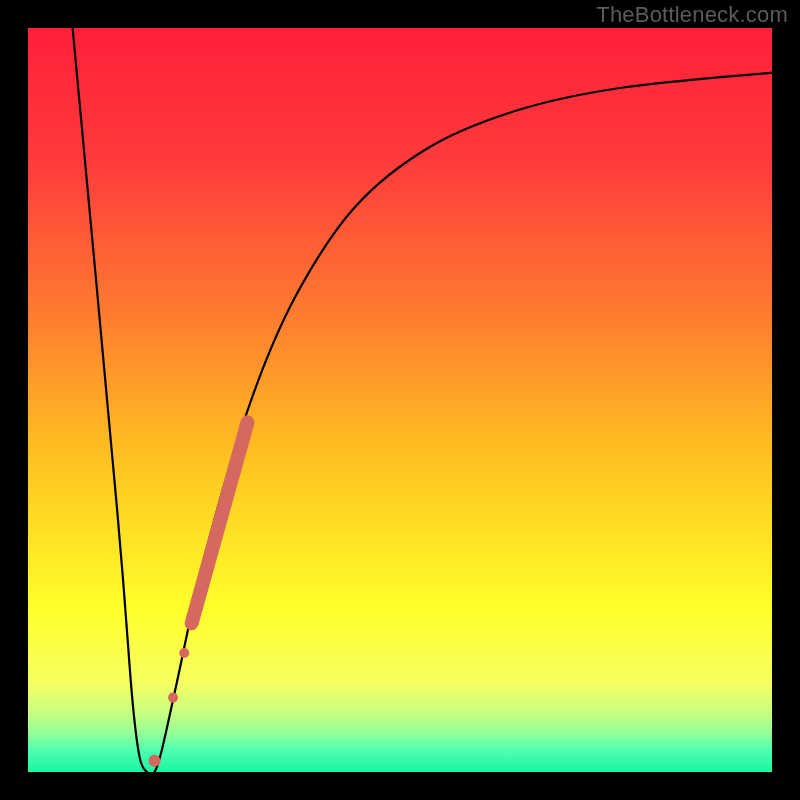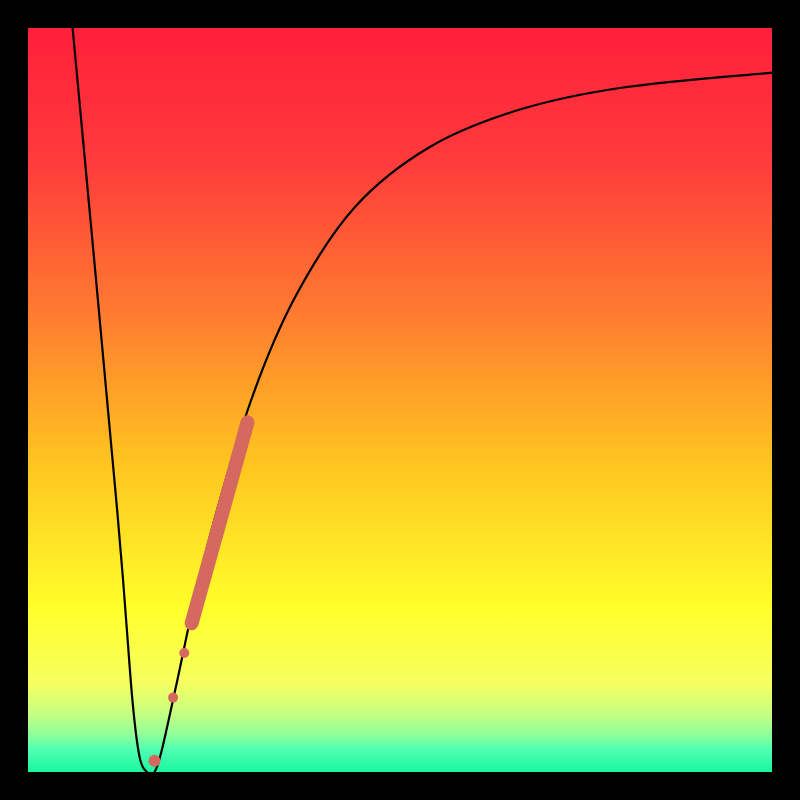--- a/index.html
+++ b/index.html
@@ -53,13 +53,14 @@
     <svg class="curve" viewBox="0 0 744 744" preserveAspectRatio="none">
       <path id="curve-path" fill="none" stroke="#000" stroke-width="2.2" d="M44.6,0.0 C52.1,80.6 79.4,372.0 89.3,483.6 C99.2,595.2 100.4,628.7 104.2,669.6 C107.9,710.5 109.1,716.7 111.6,729.1 C114.1,741.5 116.6,741.5 119.0,744.0 C121.5,746.5 124.0,747.7 126.5,744.0 C129.0,740.3 130.2,736.6 133.9,721.7 C137.6,706.8 141.4,688.2 148.8,654.7 C156.2,621.2 166.2,567.9 178.6,520.8 C191.0,473.7 208.3,414.2 223.2,372.0 C238.1,329.8 250.5,300.1 267.8,267.8 C285.2,235.6 305.0,203.4 327.4,178.6 C349.7,153.8 374.5,135.2 401.8,119.0 C429.0,102.9 458.8,91.8 491.0,81.8 C523.3,71.9 553.0,65.7 595.2,59.5 C637.4,53.3 719.2,47.1 744.0,44.6"></path>
       <line id="thick-seg" stroke-linecap="round" x1="163.68" y1="595.2" x2="219.48" y2="394.32" stroke="#d6695f" stroke-width="14"></line>
       <g id="markers">
           <circle cx="126.48" cy="732.84" r="6" fill="#d6695f"></circle>
           <circle cx="145.08" cy="669.6" r="5" fill="#d6695f"></circle>
           <circle cx="156.23999999999998" cy="624.96" r="5" fill="#d6695f"></circle>
         </g>
     </svg>
   </div>
+  <div class="watermark">TheBottleneck.com</div>
 </div>
 
 </body></html>

